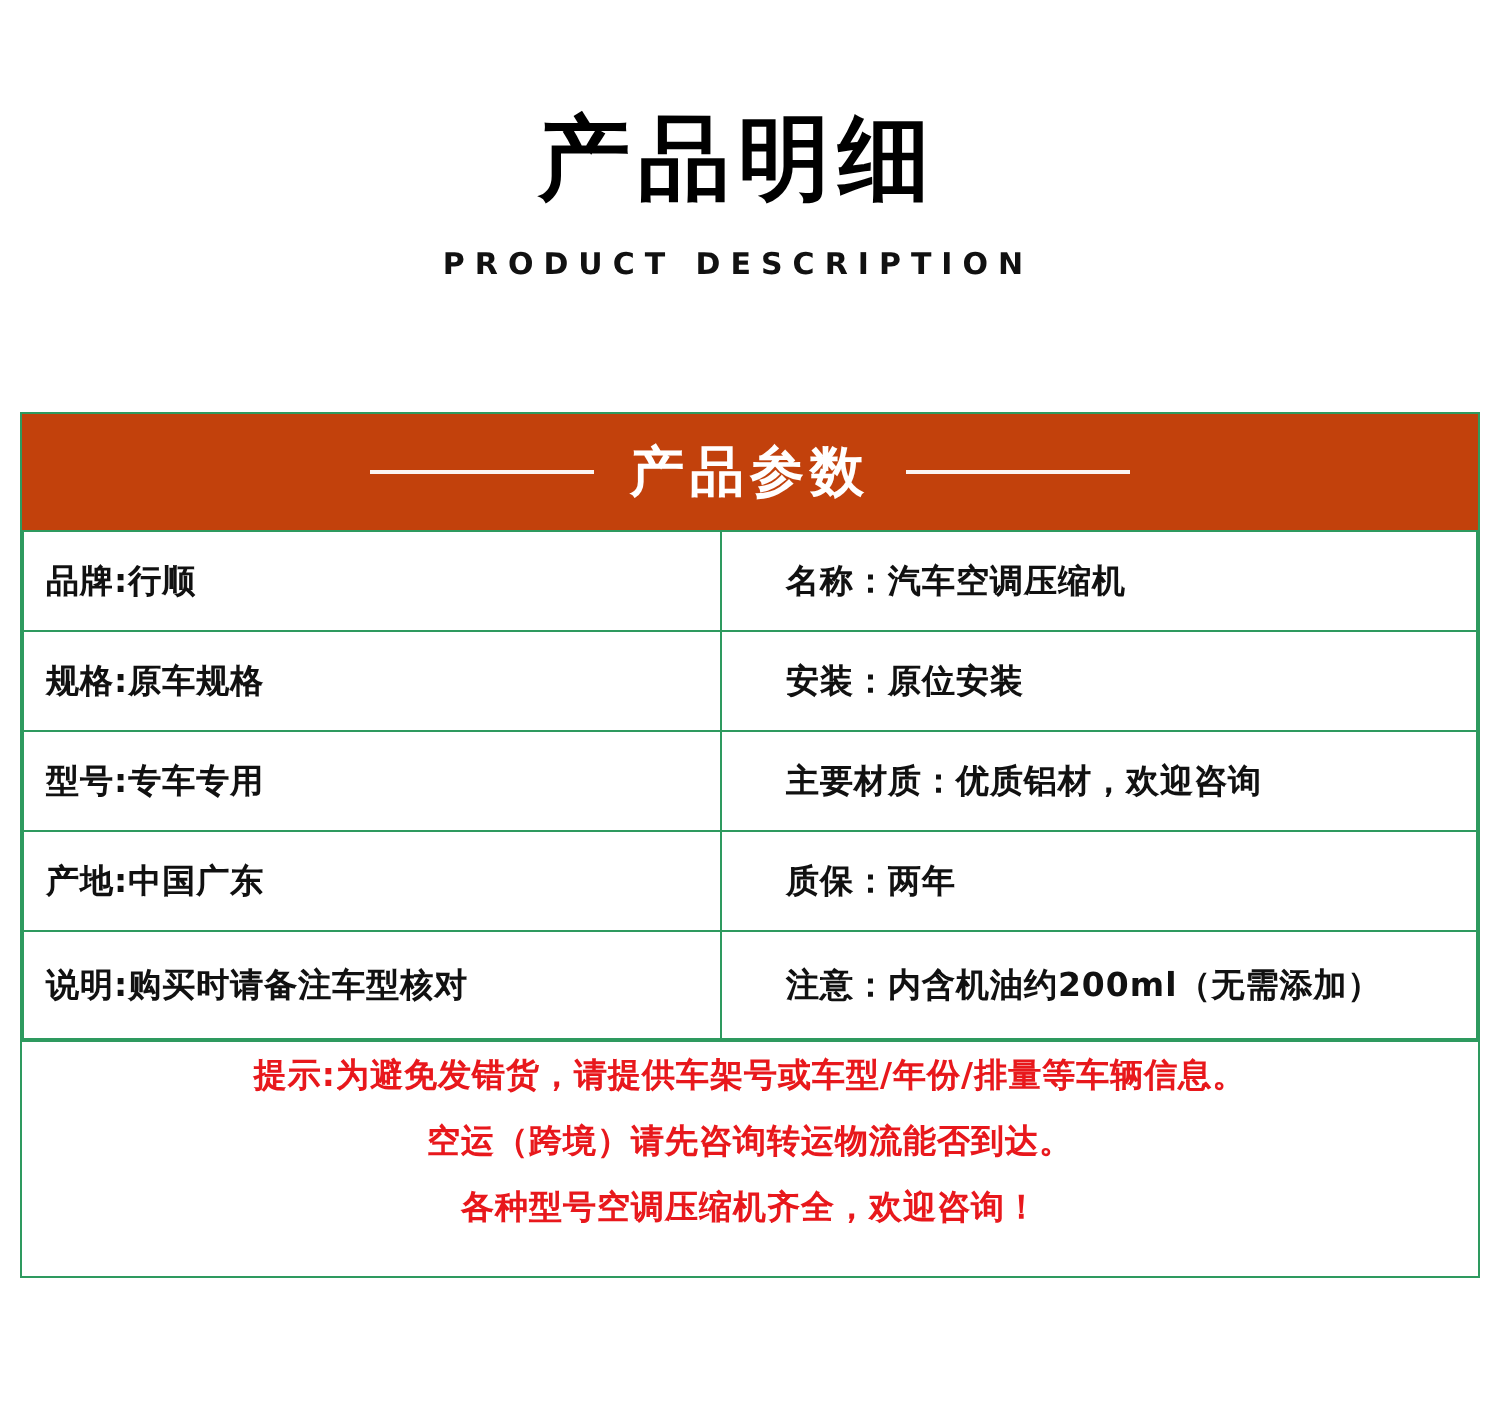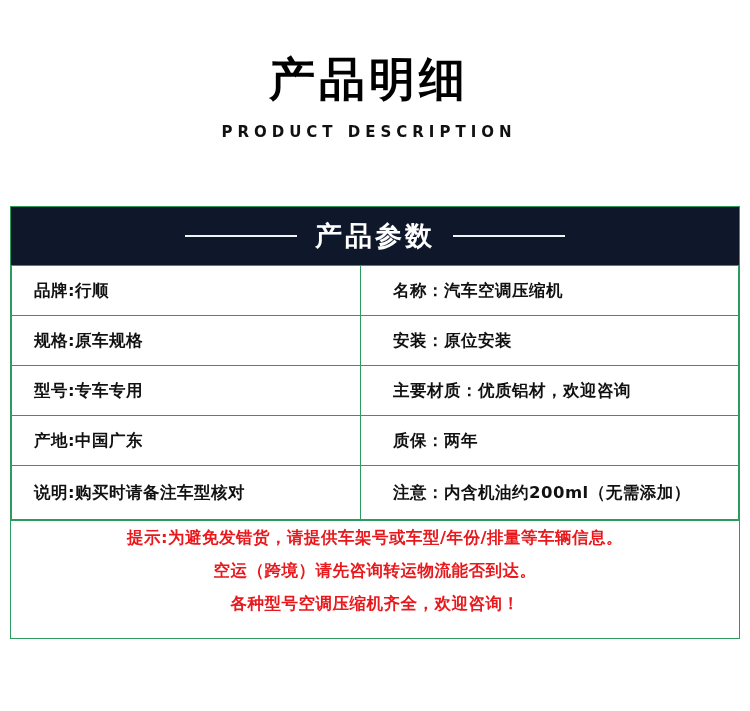--- a/index.html
+++ b/index.html
@@ -38,21 +38,21 @@
 
   .table-wrap {
     position: absolute;
     left: 10px;
     top: 206px;
     width: 730px;
     border: 1px solid #2e9a5f;
     background: #fff;
   }
   .band {
-    background: #0f172a;
+    background: #c2410c;
     height: 58px;
     display: flex;
     align-items: center;
     justify-content: center;
     gap: 18px;
   }
   .band .line {
     width: 112px;
     height: 2px;
     background: #ffffff;
@@ -72,21 +72,21 @@
   .grid td {
     border: 1px solid #2e9a5f;
     height: 50px;
     font-size: 16.5px;
     font-weight: bold;
     color: #111;
     padding: 0 0 0 22px;
     vertical-align: middle;
     letter-spacing: 0.5px;
   }
-  .grid td.left { width: 48%; }
+  .grid td.left { width: 48%; padding-left: 11px; }
   .grid td.right { width: 52%; padding-left: 32px; }
   .grid tr.tall td { height: 54px; }
 
   .notes {
     border-top: 1px solid #2e9a5f;
     padding: 0 0 18px 0;
     text-align: center;
   }
   .notes p {
     color: #e8181c;

